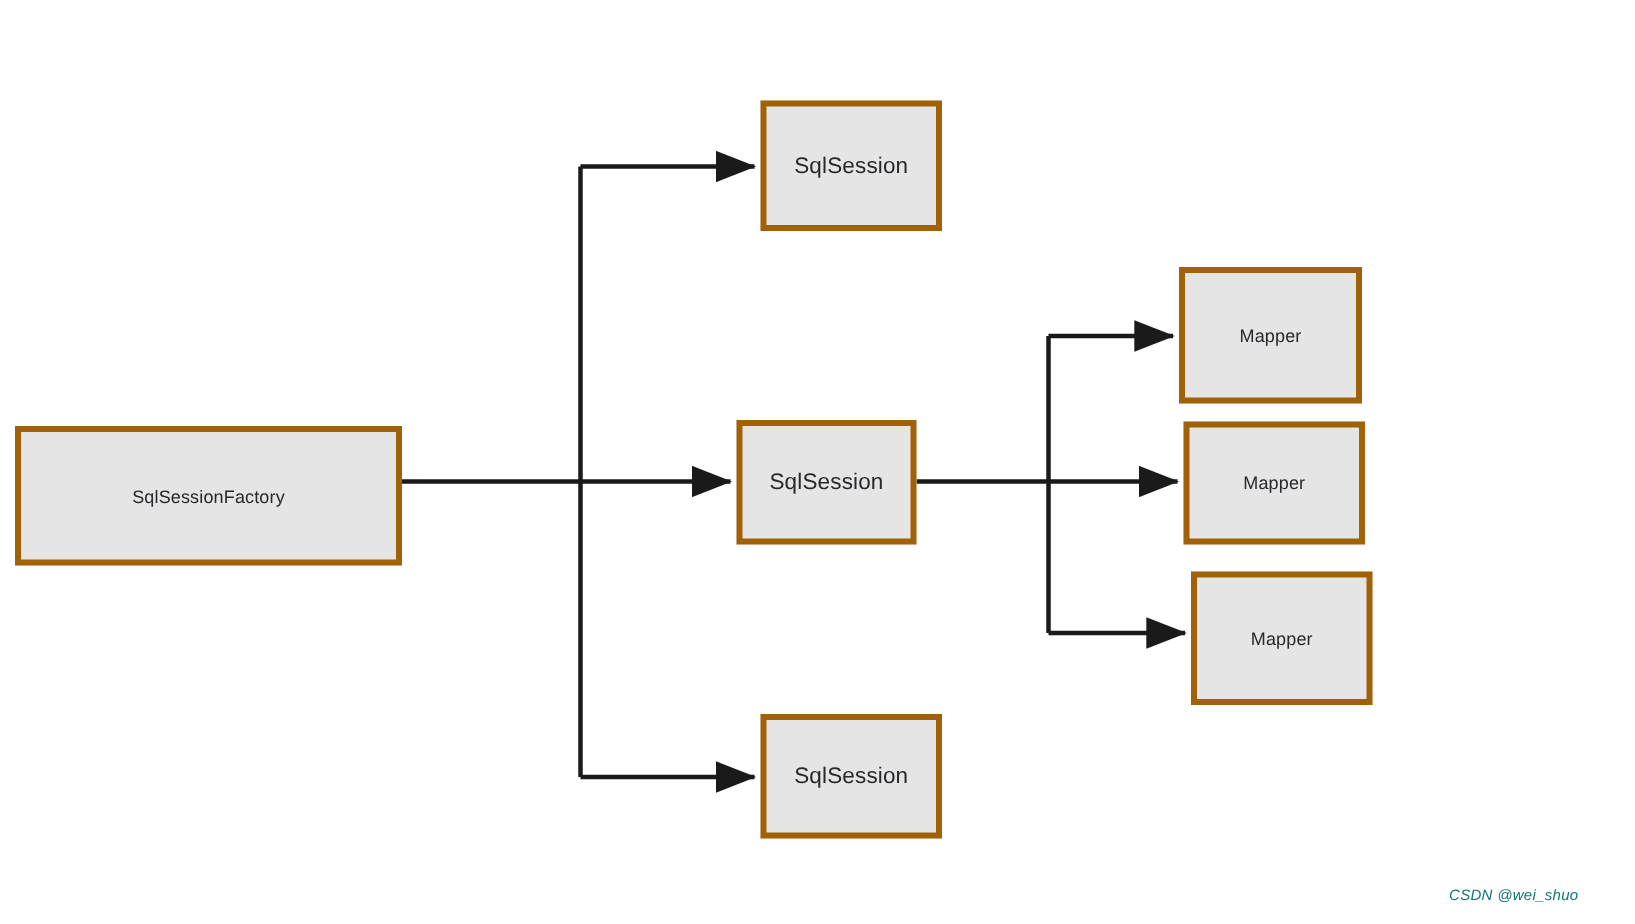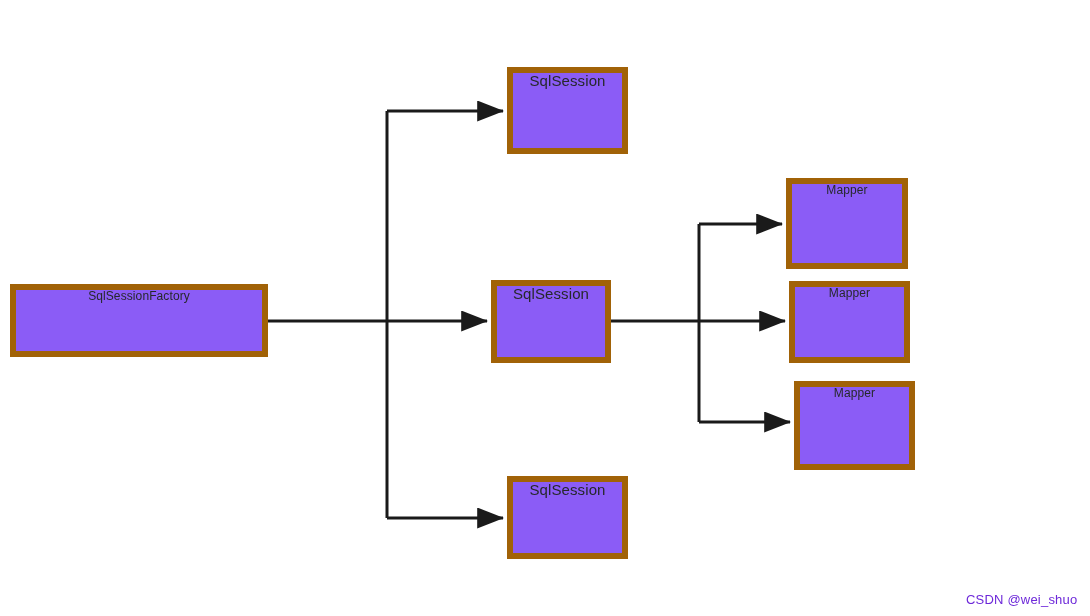--- a/index.html
+++ b/index.html
@@ -21,43 +21,45 @@
   #diagram-svg {
     position: absolute;
     left: 0;
     top: 0;
     width: 1090px;
     height: 616px;
   }
   .node-box {
     position: absolute;
     box-sizing: border-box;
-    background: #8b5cf6;
-    border: 6px solid #a16207;
+    background: #e5e5e5;
+    border: 4px solid #a16207;
     display: flex;
+    align-items: center;
     justify-content: center;
   }
   .node-label {
     font-family: "Liberation Sans", sans-serif;
     font-size: 12px;
     color: #26282b;
     letter-spacing: 0.1px;
     white-space: nowrap;
     line-height: 1;
   }
   .node-label.small {
     font-size: 15px;
   }
   .watermark {
     position: absolute;
     font-family: "Liberation Sans", sans-serif;
-    font-size: 13px;
-    color: #6d28d9;
+    font-size: 10px;
+    color: #0f766e;
     white-space: nowrap;
     letter-spacing: 0.2px;
+    font-style: italic;
   }
 </style>
 </head>
 <body>
 
 <div id="canvas">
 
   <svg id="diagram-svg" viewBox="0 0 1090 616" xmlns="http://www.w3.org/2000/svg">
     <defs>
       <marker id="arrowhead" markerWidth="9" markerHeight="7" refX="8.6" refY="3.5" orient="auto" markerUnits="strokeWidth">
@@ -79,21 +81,21 @@
 
     <path d="M 699 224 L 699 422" fill="none" stroke="#1a1a1a" stroke-width="3"></path>
 
     <path d="M 699 224 L 782 224" fill="none" stroke="#1a1a1a" stroke-width="3" marker-end="url(#arrowhead)"></path>
 
     <path d="M 699 321 L 785 321" fill="none" stroke="#1a1a1a" stroke-width="3" marker-end="url(#arrowhead)"></path>
 
     <path d="M 699 422 L 790 422" fill="none" stroke="#1a1a1a" stroke-width="3" marker-end="url(#arrowhead)"></path>
   </svg>
 
-  <div class="node-box" style="left:10px; top:284px; width:258px; height:73px;">
+  <div class="node-box" style="left:10px; top:284px; width:258px; height:93px;">
     <span class="node-label">SqlSessionFactory</span>
   </div>
 
   <div class="node-box" style="left:507px; top:67px; width:121px; height:87px;">
     <span class="node-label small">SqlSession</span>
   </div>
 
   <div class="node-box" style="left:491px; top:280px; width:120px; height:83px;">
     <span class="node-label small">SqlSession</span>
   </div>

